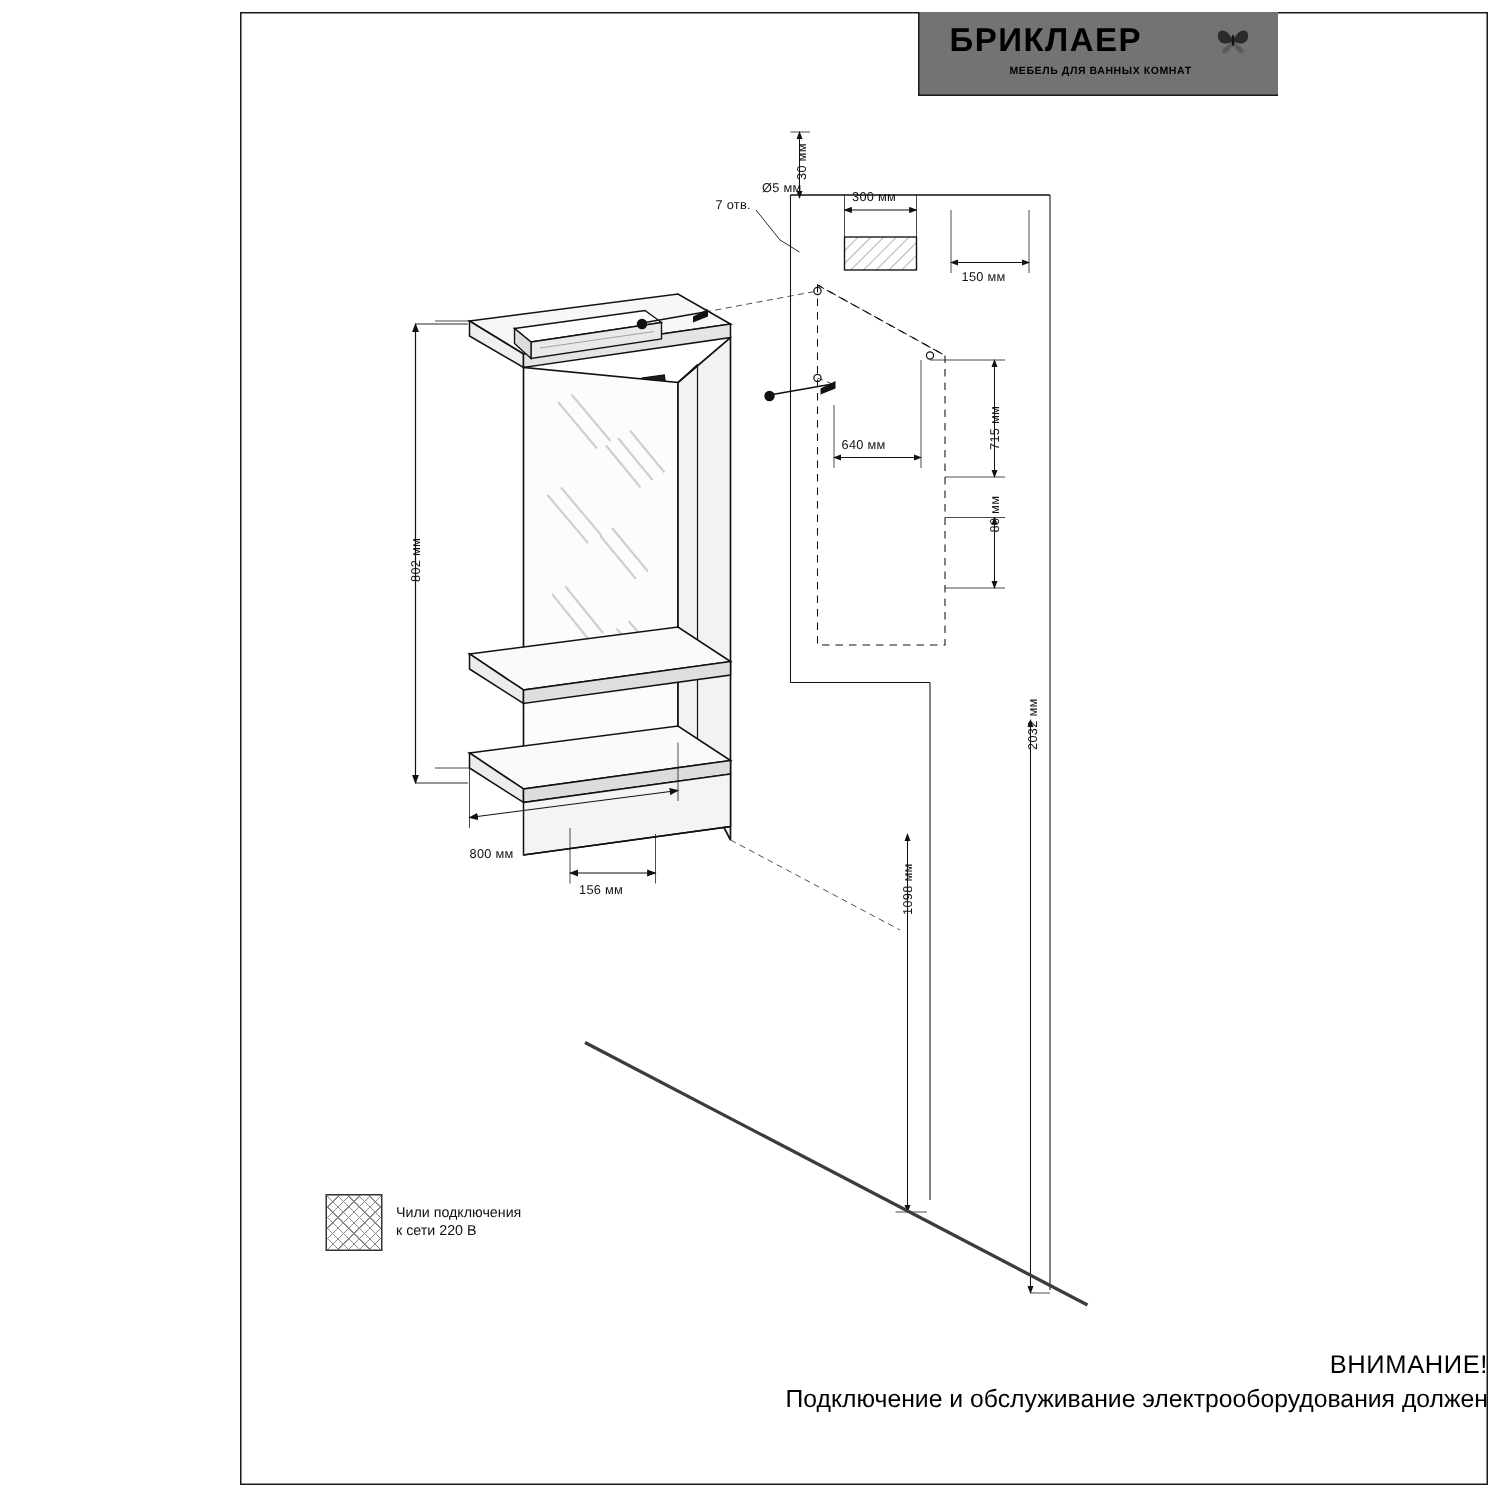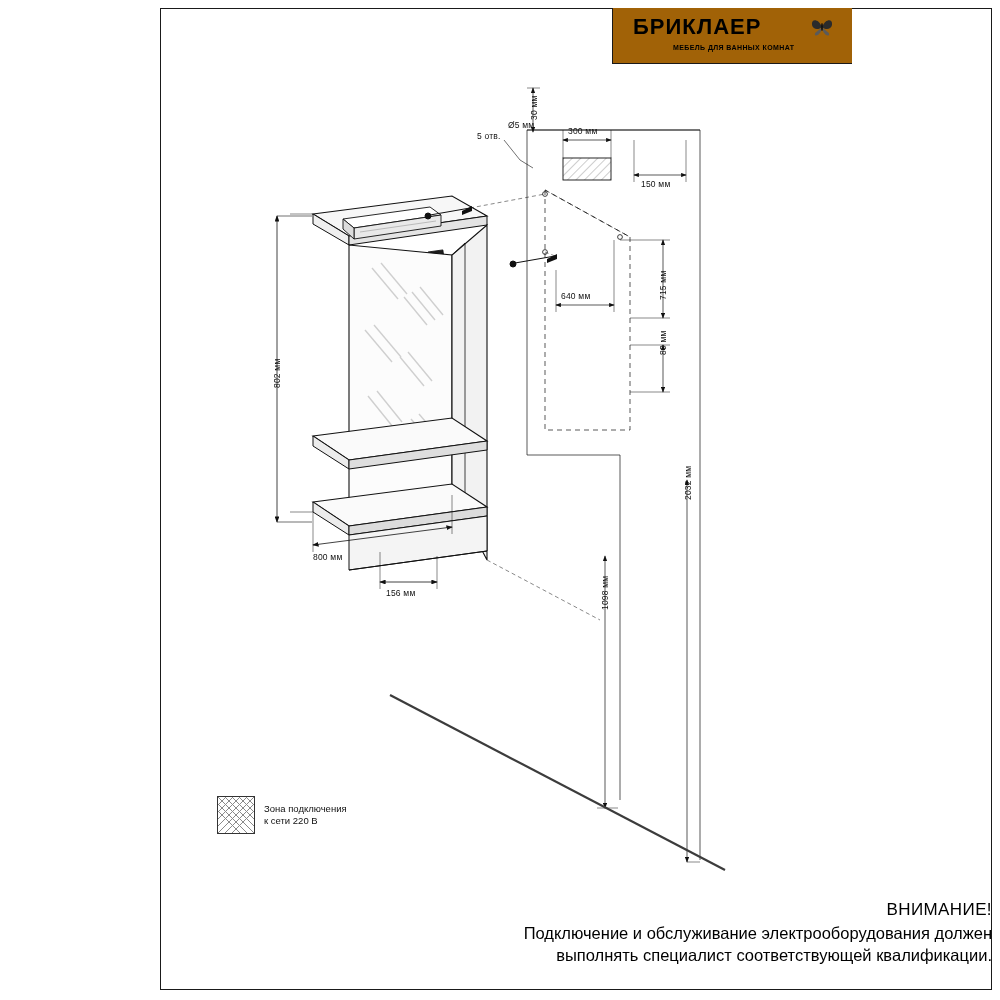--- a/index.html
+++ b/index.html
@@ -43,21 +43,21 @@
   
   .logo-box {
     position: absolute;
     left: 612px;
     top: 8px;
     width: 240px;
     height: 56px;
     border-bottom: 1px solid #1a1a1a;
     border-left: 1px solid #1a1a1a;
     box-sizing: border-box;
-    background: #a16207;
+    background: #737373;
   }
   .logo-name {
     position: absolute;
     left: 20px;
     top: 6px;
     font-size: 22px;
     font-weight: bold;
     letter-spacing: 1px;
   }
   .logo-sub {
@@ -291,42 +291,41 @@
 
     <line x1="605" y1="556" x2="605" y2="808" stroke="#111" stroke-width="0.7" marker-start="url(#arS)" marker-end="url(#ar)"></line>
     <line x1="597" y1="808" x2="618" y2="808" stroke="#111" stroke-width="0.5"></line>
 
     <line x1="390" y1="695" x2="725" y2="870" stroke="#3c3c3c" stroke-width="2.2"></line>
 
     <line x1="487" y1="560" x2="600" y2="620" stroke="#111" stroke-width="0.5" stroke-dasharray="4,3"></line>
   </svg>
 
   <div class="dimtxt rot" style="left:272px; top:388px;">802 мм</div>
-  <div class="dimtxt" style="left:313px; top:552px;">800 мм</div>
+  <div class="dimtxt" style="left:313px; top:564px;">800 мм</div>
   <div class="dimtxt" style="left:386px; top:588px;">156 мм</div>
 
   <div class="dimtxt rot" style="left:529px; top:120px;">30 мм</div>
   <div class="dimtxt" style="left:477px; top:120px;padding-left:31px;">Ø5 мм</div>
-  <div class="dimtxt" style="left:477px; top:131px;">5 отв.</div>
+  <div class="dimtxt" style="left:477px; top:131px;">7 отв.</div>
 
   <div class="dimtxt" style="left:568px; top:126px;">300 мм</div>
   <div class="dimtxt" style="left:641px; top:161px;margin-top:18px;">150 мм</div>
   <div class="dimtxt" style="left:561px; top:291px;">640 мм</div>
   <div class="dimtxt rot" style="left:658px; top:300px;">715 мм</div>
   <div class="dimtxt rot" style="left:658px; top:355px;">80 мм</div>
   <div class="dimtxt rot" style="left:683px; top:500px;">2032 мм</div>
   <div class="dimtxt rot" style="left:600px; top:610px;">1098 мм</div>
 
   <div class="legend">
     <div class="legend-swatch"></div>
     <div class="legend-text">
-      <div>Зона подключения</div>
+      <div>Чили подключения</div>
       <div>к сети 220 В</div>
     </div>
   </div>
 
   <div class="warn">
     <div class="warn-title">ВНИМАНИЕ!</div>
     <div class="warn-line">Подключение и обслуживание электрооборудования должен</div>
-    <div class="warn-line">выполнять специалист соответствующей квалификации.</div>
   </div>
 
 </div>
 
 </body></html>

